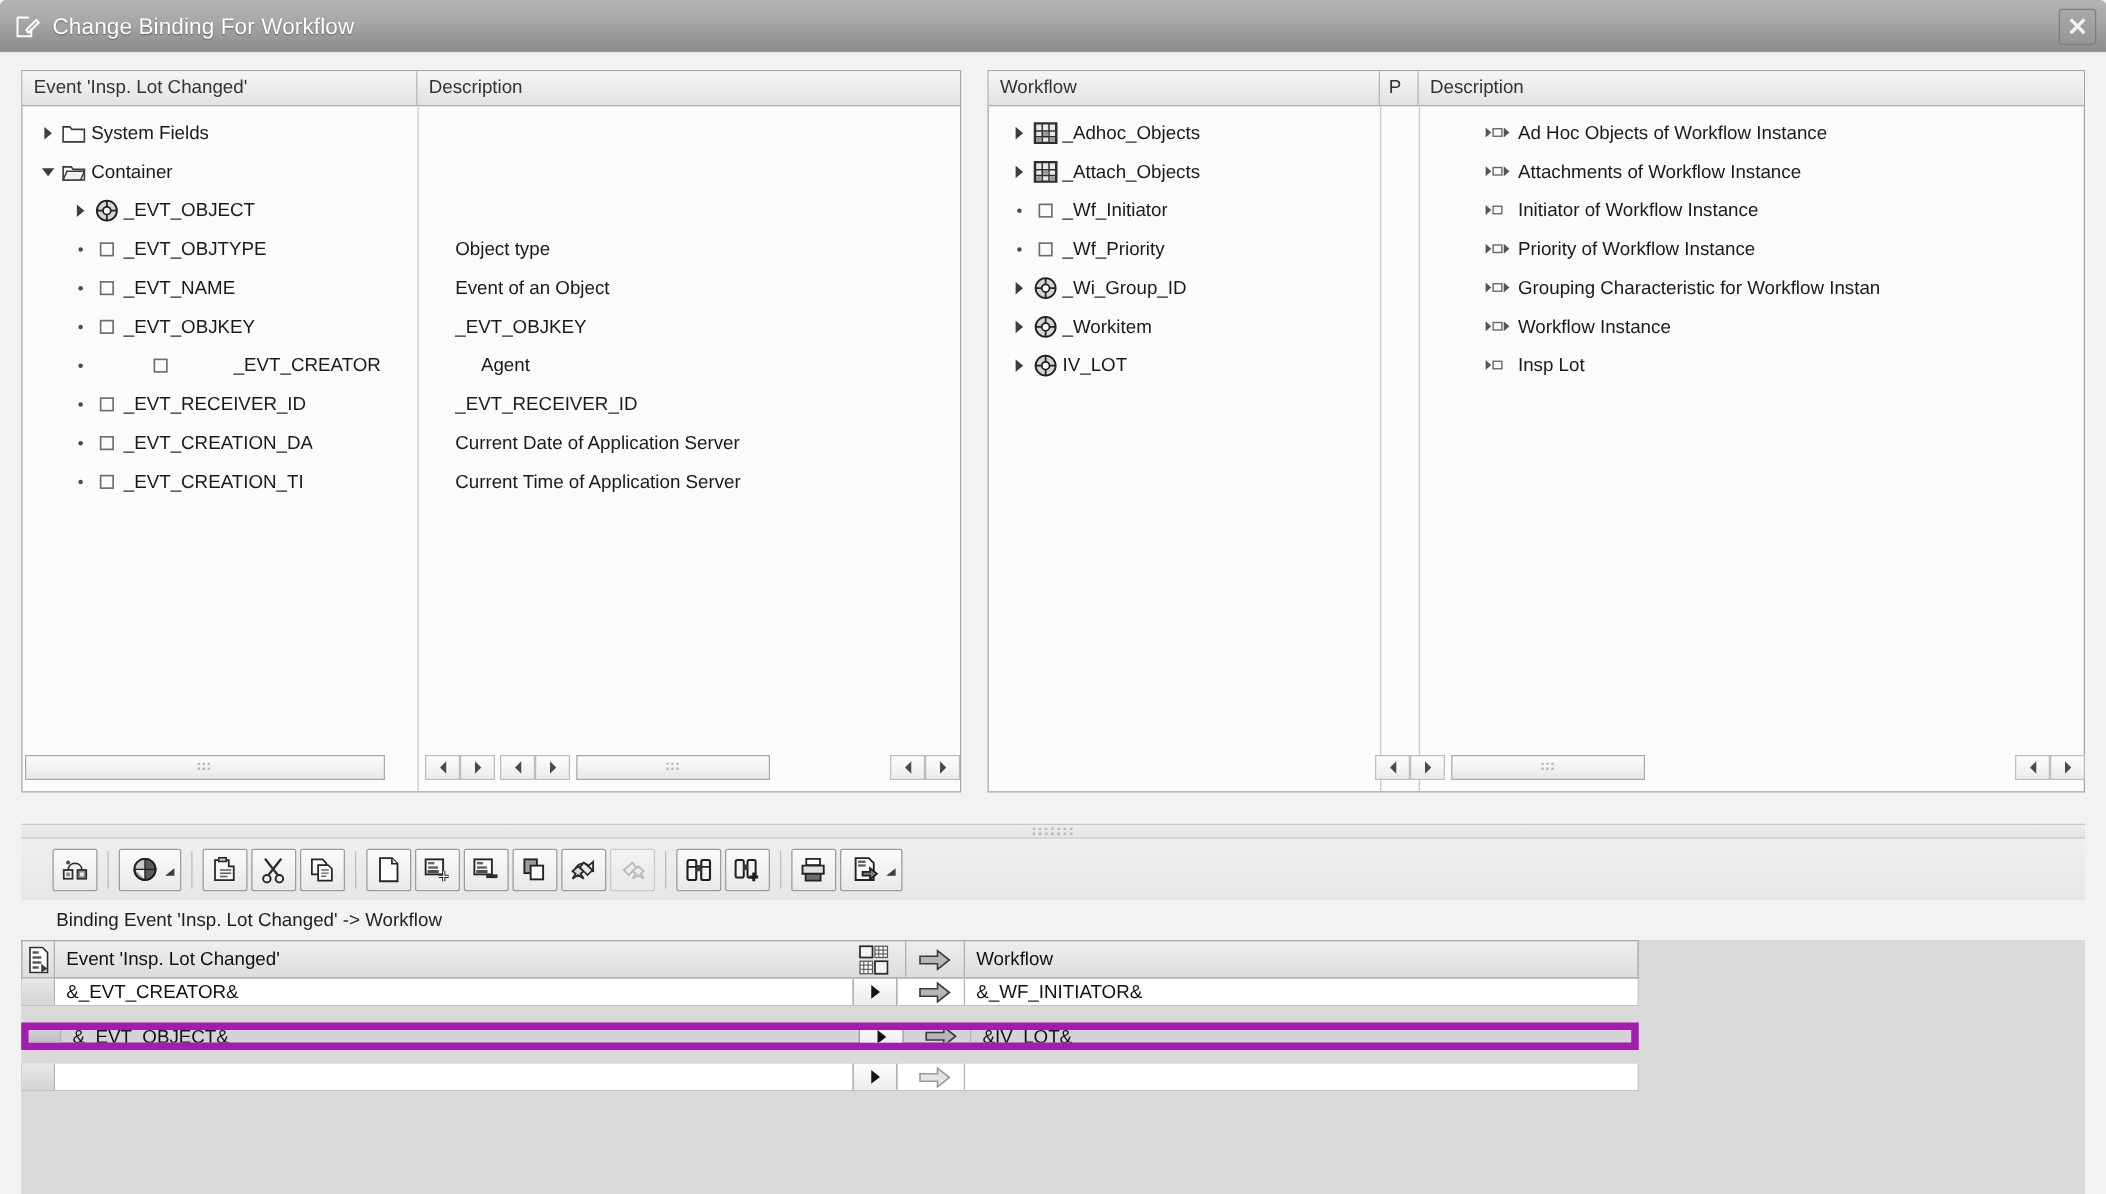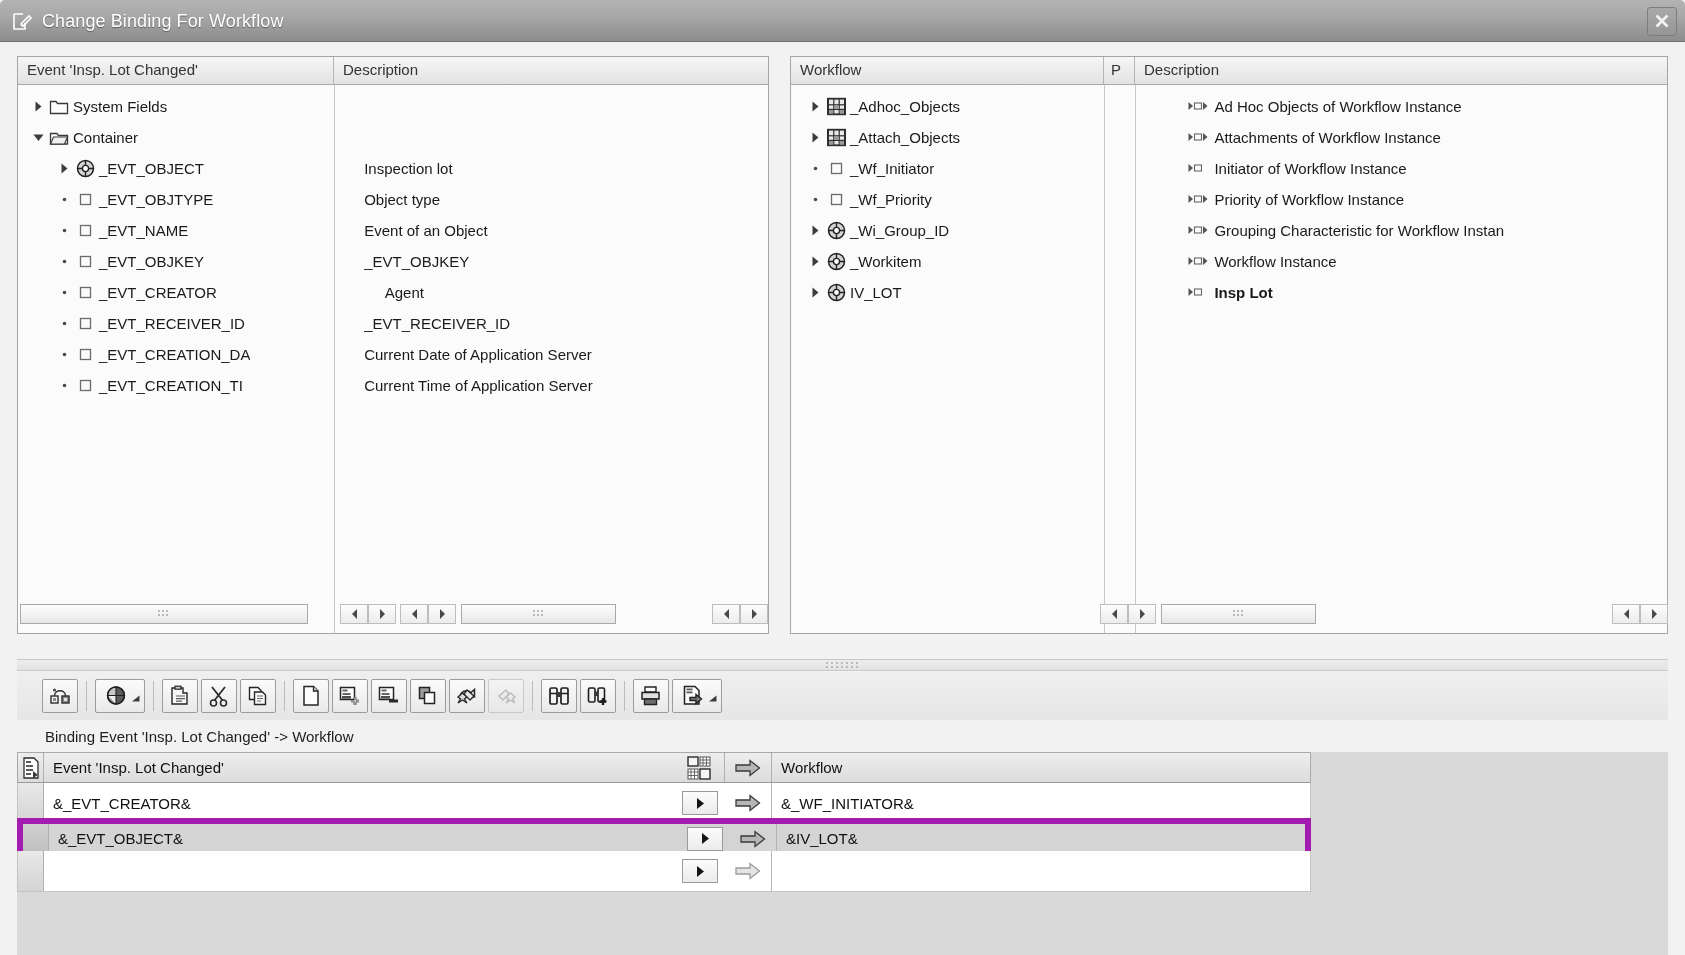--- a/index.html
+++ b/index.html
@@ -92,21 +92,21 @@
   
   .bindlabel{position:absolute;left:45px;top:686px;font-size:15px;color:#1f1f1f;white-space:nowrap;}
 
   
   .btable{position:absolute;left:17px;top:710px;width:1651px;height:228px;
           background:#d9d9d9;box-sizing:border-box;}
   .bt-head{position:absolute;left:0;top:0;width:1294px;height:31px;
            background:linear-gradient(to bottom,#eeeeee,#dcdcdc);
            border:1px solid #a9a9a9;border-bottom:1px solid #9a9a9a;
            box-sizing:border-box;display:flex;align-items:center;}
-  .bt-row{position:absolute;left:0;width:1294px;height:41px;
+  .bt-row{position:absolute;left:0;width:1294px;height:22px;
           box-sizing:border-box;display:flex;align-items:center;}
   .bt-row .gut{width:26px;height:100%;flex:none;
                background:linear-gradient(to bottom,#e8e8e8,#d4d4d4);
                border-right:1px solid #b0b0b0;box-sizing:border-box;}
   .bt-head .gut{width:26px;height:100%;flex:none;display:flex;align-items:center;
                 justify-content:center;border-right:1px solid #b0b0b0;box-sizing:border-box;}
   .bt-cell{height:100%;display:flex;align-items:center;font-size:15px;color:#111;
            box-sizing:border-box;overflow:hidden;white-space:nowrap;padding-left:9px;}
   .cell-src{width:630px;flex:none;}
   .cell-btn{width:51px;flex:none;display:flex;align-items:center;justify-content:center;
@@ -199,21 +199,20 @@
                   </span>
                   <span class="ico">
                     <svg width="19" height="19" viewBox="0 0 19 19">
                       <circle cx="9.5" cy="9.5" r="8" fill="#d5d5d5" stroke="#222" stroke-width="1.5"></circle>
                       <path d="M9.5 1.5 V17.5 M1.5 9.5 H17.5" stroke="#222" stroke-width="1.4"></path>
                       <circle cx="9.5" cy="9.5" r="3.1" fill="#fff" stroke="#222" stroke-width="1.4"></circle>
                     </svg>
                   </span>
                   <span class="lbl">_EVT_OBJECT</span>
                 </div>
-                <div class="c2" style="width: 434px;">Inspection lot</div>
               </div>
               <div class="trow">
                 <div class="c1" style="width: 316px; padding-left: 36px;">
                   <span class="twist">
                     <svg width="7" height="7" viewBox="0 0 7 7">
                       <circle cx="3.5" cy="3.5" r="1.8" fill="#4a4a4a"></circle>
                     </svg>
                   </span>
                   <span class="ico">
                     <svg width="13" height="13" viewBox="0 0 13 13">
@@ -250,21 +249,21 @@
                   <span class="ico">
                     <svg width="13" height="13" viewBox="0 0 13 13">
                       <rect x="1.5" y="1.5" width="10" height="10" fill="#fbfbfb" stroke="#6b6b6b" stroke-width="1.3"></rect>
                     </svg>
                   </span>
                   <span class="lbl">_EVT_OBJKEY</span>
                 </div>
                 <div class="c2" style="width: 434px;">_EVT_OBJKEY</div>
               </div>
               <div class="trow">
-                <div class="c1" style="width: 316px; padding-left: 36px;">
+                <div class="c1" style="width: 316px; padding-left: 36px; justify-content: space-between;">
                   <span class="twist">
                     <svg width="7" height="7" viewBox="0 0 7 7">
                       <circle cx="3.5" cy="3.5" r="1.8" fill="#4a4a4a"></circle>
                     </svg>
                   </span>
                   <span class="ico">
                     <svg width="13" height="13" viewBox="0 0 13 13">
                       <rect x="1.5" y="1.5" width="10" height="10" fill="#fbfbfb" stroke="#6b6b6b" stroke-width="1.3"></rect>
                     </svg>
                   </span>
@@ -535,21 +534,21 @@
                   <span class="ico">
                     <svg width="19" height="19" viewBox="0 0 19 19">
                       <circle cx="9.5" cy="9.5" r="8" fill="#d5d5d5" stroke="#222" stroke-width="1.5"></circle>
                       <path d="M9.5 1.5 V17.5 M1.5 9.5 H17.5" stroke="#222" stroke-width="1.4"></path>
                       <circle cx="9.5" cy="9.5" r="3.1" fill="#fff" stroke="#222" stroke-width="1.4"></circle>
                     </svg>
                   </span>
                   <span class="lbl">IV_LOT</span>
                 </div>
                 <div class="cp" style="width: 31px;"></div>
-                <div class="c2" style="width: 532px; padding-left: 0px; font-weight: bold;">
+                <div class="c2" style="width: 532px; padding-left: 0px;">
                   <span style="display: flex; align-items: center; padding-left: 4px;">
                     <svg width="21" height="11" viewBox="0 0 21 11">
                       <path d="M0.5 1 L5 5 L0.5 9 Z" fill="#555"></path>
                       <rect x="6.5" y="2" width="7" height="6" fill="#fbfbfb" stroke="#666" stroke-width="1.1"></rect>
                     </svg>
                   </span>
                   <span style="padding-left: 5px;">Insp Lot</span>
                 </div>
               </div>
             </div>

